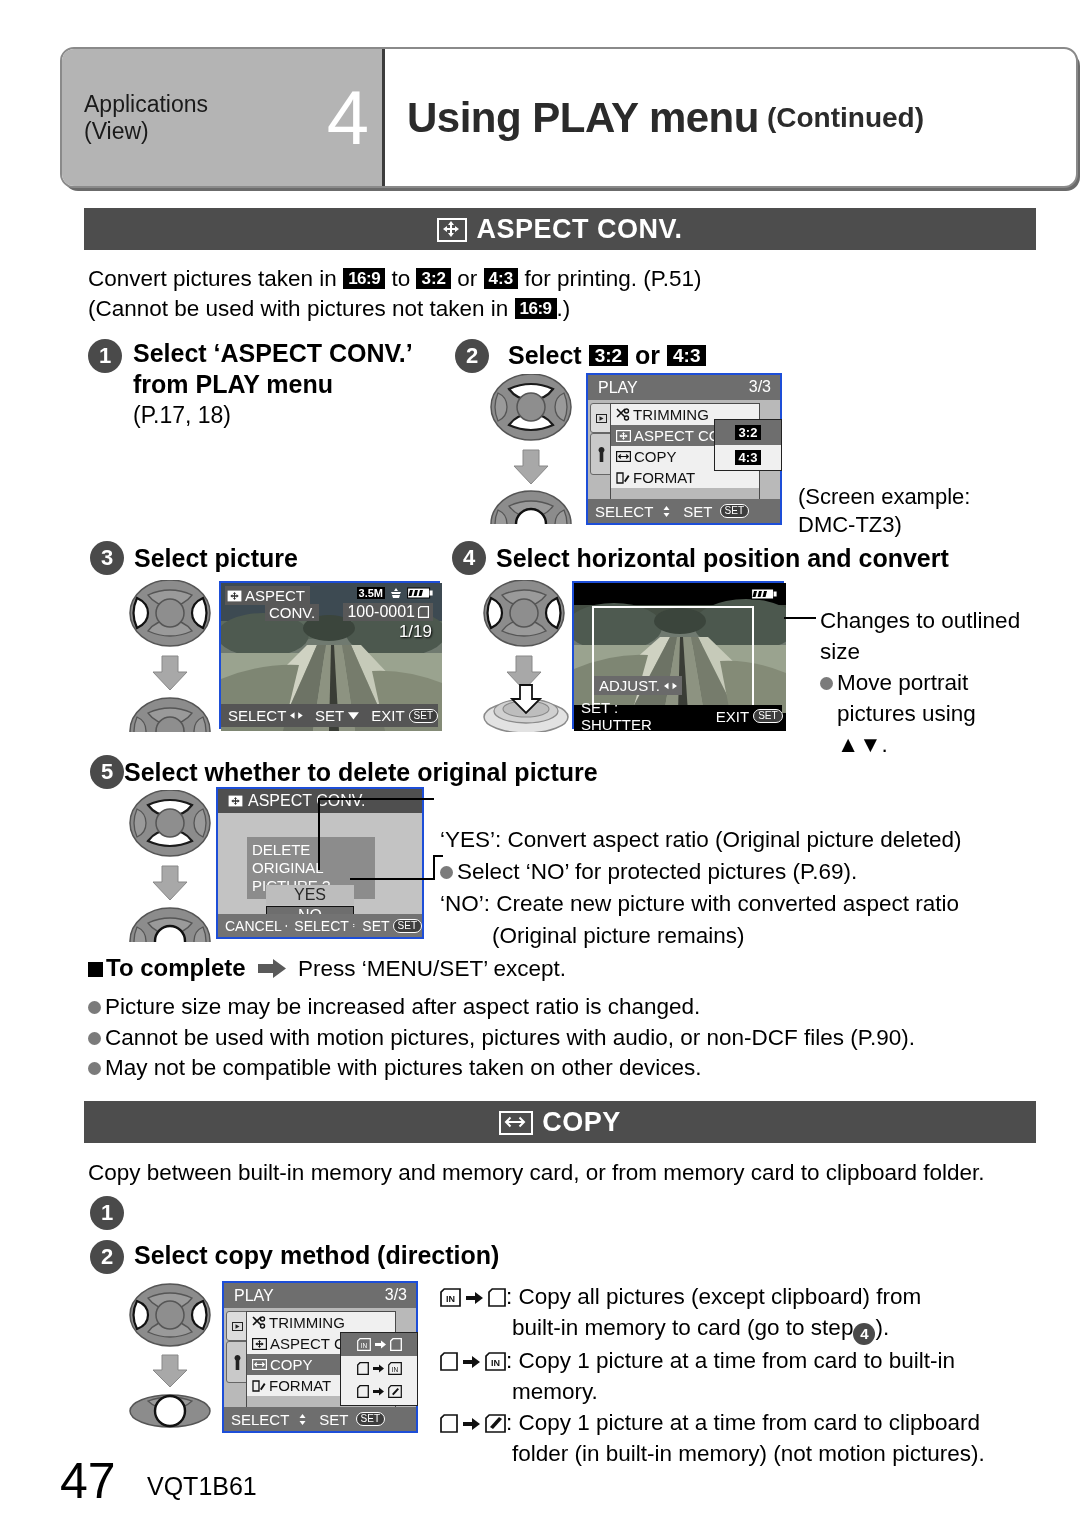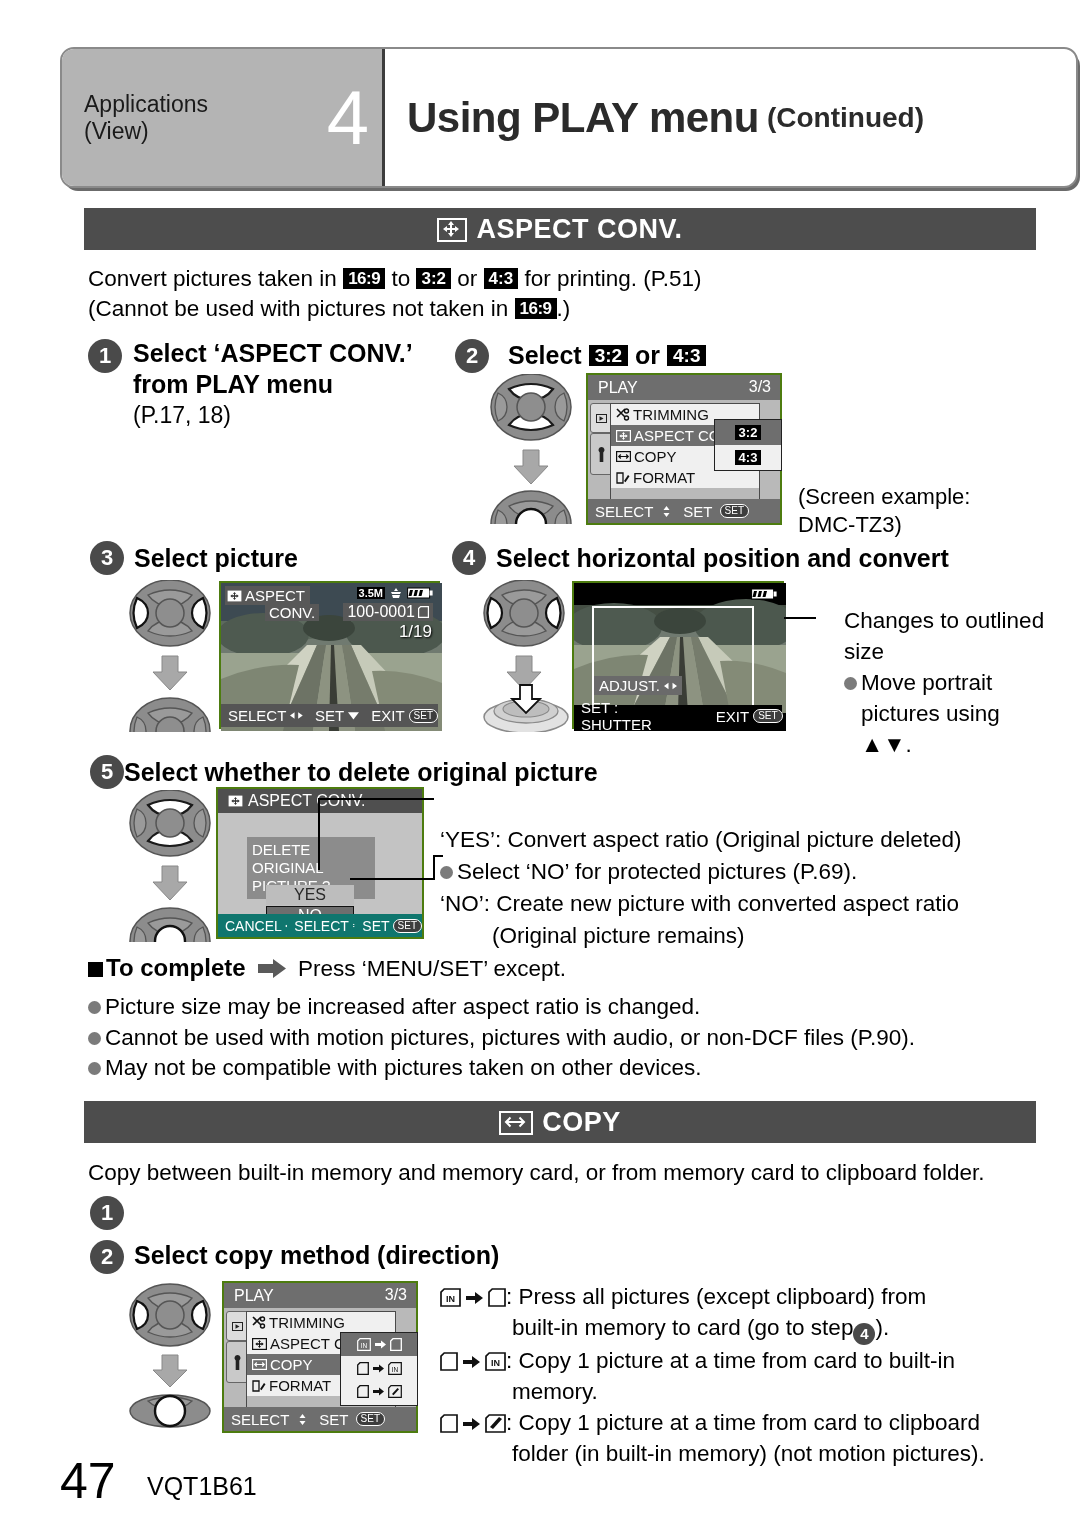--- a/index.html
+++ b/index.html
@@ -41,21 +41,21 @@
      font-family:"Liberation Sans",sans-serif;}
   .tag.r169{letter-spacing:-0.5px;}
 
   
   .stepnum{position:absolute;width:34px;height:34px;border-radius:50%;
      background:#4a4a4a;color:#fff;font-size:22px;font-weight:bold;
      display:flex;align-items:center;justify-content:center;}
   .stepttl{position:absolute;font-size:25px;font-weight:bold;line-height:31px;color:#000;}
 
   
-  .scr{position:absolute;background:#2a2a2a;border:2px solid #4d7c0f;box-sizing:border-box;}
+  .scr{position:absolute;background:#2a2a2a;border:2px solid #1d4ed8;box-sizing:border-box;}
   .lcd-title{position:absolute;left:0;top:0;right:0;height:25px;background:#6e6e6e;
      color:#fff;font-size:16px;display:flex;align-items:center;padding-left:10px;box-sizing:border-box;}
   .lcd-page{position:absolute;right:9px;top:3px;color:#fff;font-size:16px;}
   .lcd-foot{position:absolute;left:0;bottom:0;right:0;height:24px;background:#6e6e6e;
      color:#fff;font-size:15px;display:flex;align-items:center;padding-left:7px;box-sizing:border-box;gap:7px;}
   .menurow{display:flex;align-items:center;height:21px;font-size:15px;padding-left:5px;
      box-sizing:border-box;}
   .setbadge{display:inline-block;background:#3d3d3d;border:1px solid #fff;border-radius:8px;
      color:#fff;font-size:10px;padding:0 4px;line-height:12px;}
   .menutag{display:inline-block;background:#000;color:#fff;font-size:13px;font-weight:bold;
@@ -382,21 +382,21 @@
         </svg>
     </div>
     <div class="lcd-foot" style="background:#000;height:22px;font-size:15px;gap:4px;">
       <span>SET : SHUTTER</span>
       <span style="margin-left:60px;">EXIT</span>
       <span class="setbadge">SET</span>
     </div>
   </div>
 
   <div class="lead" style="left:784px;top:617px;width:32px;height:2px;"></div>
-  <div class="txt" style="left:844px;top:605px;width:230px;line-height:31px;">
+  <div class="txt" style="left:820px;top:605px;width:230px;line-height:31px;">
     <div>Changes to outlined</div>
     <div>size</div>
     <div><span class="bul"></span><span>Move portrait</span></div>
     <div style="padding-left:17px;">pictures using</div>
     <div style="padding-left:17px;">▲▼.</div>
   </div>
 
   <div class="stepnum" style="left:90px;top:755px;">5</div>
   <div class="stepttl" style="left:124px;top:757px;">Select whether to delete original picture</div>
 
@@ -431,21 +431,21 @@
     <div style="position:absolute;left:29px;top:48px;width:128px;background:#8c8c8c;color:#fff;font-size:15px;line-height:18px;padding:4px 5px;box-sizing:border-box;">
       <div>DELETE ORIGINAL</div>
       <div>PICTURE ?</div>
     </div>
     <div style="position:absolute;left:48px;top:96px;width:88px;height:20px;background:#bdbdbd;color:#2a2a2a;font-size:16px;display:flex;align-items:center;justify-content:center;">
       <span>YES</span>
     </div>
     <div style="position:absolute;left:48px;top:117px;width:88px;height:20px;background:#6e6e6e;color:#fff;font-size:16px;border:1.5px solid #111;display:flex;align-items:center;justify-content:center;box-sizing:border-box;">
       <span>NO</span>
     </div>
-    <div class="lcd-foot" style="background:#0f766e;height:23px;font-size:14px;gap:3px;">
+    <div class="lcd-foot" style="background:#737373;height:23px;font-size:14px;gap:3px;">
       <span>CANCEL</span>
       <svg width="8" height="10" viewBox="0 0 8 10">
           <path d="M0 5 L8 0 V10 Z" fill="#fff"></path>
         </svg>
       <span style="margin-left:4px;">SELECT</span>
       <svg width="11" height="11" viewBox="0 0 11 11">
           <path d="M5.5 0 L8.5 4 H2.5 Z M5.5 11 L2.5 7 H8.5 Z" fill="#fff"></path>
         </svg>
       <span style="margin-left:4px;">SET</span>
       <span class="setbadge">SET</span>
@@ -617,21 +617,21 @@
         <svg width="21" height="19" viewBox="0 0 21 19">
             <path d="M1 4.2 L4.2 1 H20 V18 H1 Z" fill="none" stroke="#111" stroke-width="1.7"></path>
             <text x="10.5" y="13.5" font-size="9" fill="#111" text-anchor="middle" font-family="Liberation Sans" font-weight="bold">IN</text>
           </svg>
         <svg width="17" height="14" viewBox="0 0 17 14">
             <path d="M0 5 h9 V1 l8 6 l-8 6 V9 H0 z" fill="#111"></path>
           </svg>
         <svg width="18" height="19" viewBox="0 0 18 19">
             <path d="M1 4.2 L4.2 1 H17 V18 H1 Z" fill="none" stroke="#111" stroke-width="1.7"></path>
           </svg>
-      </span><span>: Press all pictures (except clipboard) from</span>
+      </span><span>: Copy all pictures (except clipboard) from</span>
       <div style="padding-left:72px;">
         <span>built-in memory to card (go to step</span><span class="inlinecircle">4</span><span>).</span>
       </div>
     </div>
 
     <div>
       <span style="display:inline-flex;align-items:center;gap:5px;vertical-align:-3px;">
         <svg width="18" height="19" viewBox="0 0 18 19">
             <path d="M1 4.2 L4.2 1 H17 V18 H1 Z" fill="none" stroke="#111" stroke-width="1.7"></path>
           </svg>

